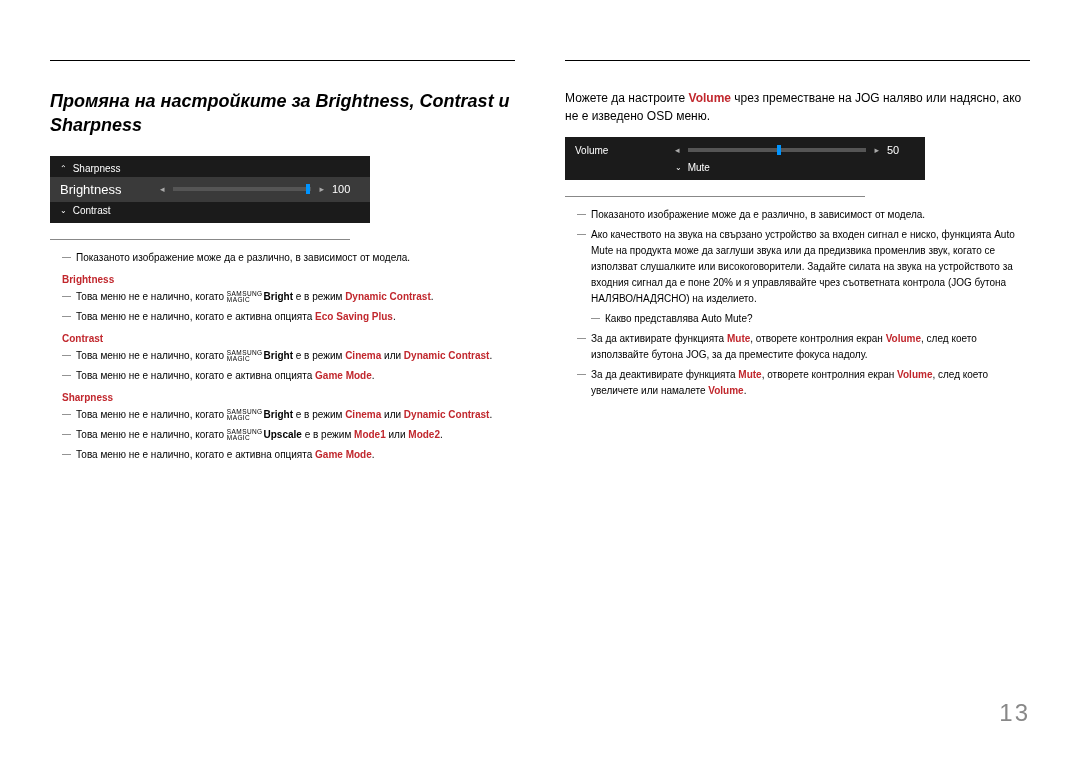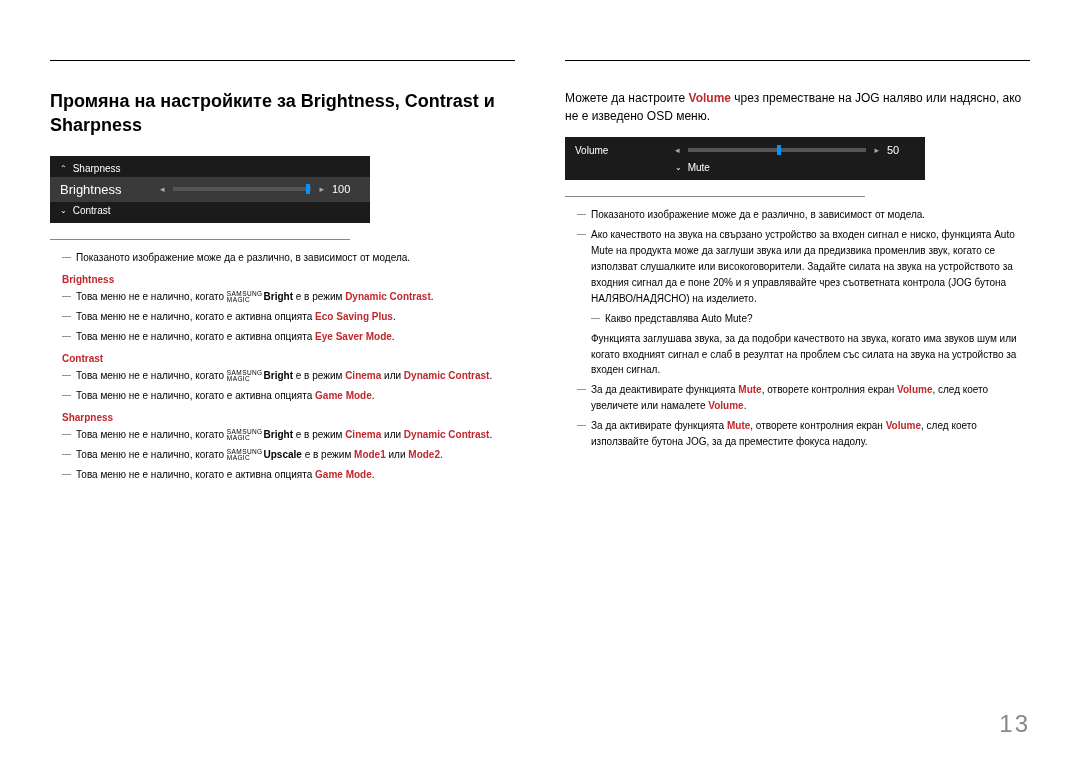--- a/index.html
+++ b/index.html
@@ -19,20 +19,21 @@
   .col {
     flex: 1;
     border-top: 1.5px solid #000;
     padding-top: 28px;
   }
   h2 {
     font-size: 18px;
     font-weight: bold;
     margin-bottom: 18px;
     line-height: 1.35;
+    font-style: italic;
   }
   .intro {
     font-size: 12px;
     line-height: 1.5;
     margin-bottom: 12px;
   }
   .hl { color: #c1272d; font-weight: bold; }
   .osd-widget {
     background: #1b1b1b;
     padding: 4px 0;
@@ -110,21 +111,21 @@
     letter-spacing: 0.4px;
     display: inline-block;
     line-height: 0.85;
     vertical-align: -2px;
     margin-right: 1px;
     text-align: left;
   }
   .magic .t { display: block; }
   .pagenum {
     position: absolute;
-    bottom: 25px;
+    bottom: 36px;
     right: 50px;
     font-size: 24px;
     color: #888;
     letter-spacing: 2px;
   }
 </style>
 </head>
 <body>
 
 <div class="columns">
@@ -158,23 +159,20 @@
     <hr class="rule">
     <p class="note">Показаното изображение може да е различно, в зависимост от модела.</p>
 
     <div class="section-label">Brightness</div>
     <p class="note">
       <span>Това меню не е налично, когато </span><span class="magic"><span class="t">SAMSUNG</span><span class="t">MAGIC</span></span><b>Bright</b><span> е в режим </span><span class="hl">Dynamic Contrast</span><span>.</span>
     </p>
     <p class="note">
       <span>Това меню не е налично, когато е активна опцията </span><span class="hl">Eco Saving Plus</span><span>.</span>
     </p>
-    <p class="note">
-      <span>Това меню не е налично, когато е активна опцията </span><span class="hl">Eye Saver Mode</span><span>.</span>
-    </p>
 
     <div class="section-label">Contrast</div>
     <p class="note">
       <span>Това меню не е налично, когато </span><span class="magic"><span class="t">SAMSUNG</span><span class="t">MAGIC</span></span><b>Bright</b><span> е в режим </span><span class="hl">Cinema</span><span> или </span><span class="hl">Dynamic Contrast</span><span>.</span>
     </p>
     <p class="note">
       <span>Това меню не е налично, когато е активна опцията </span><span class="hl">Game Mode</span><span>.</span>
     </p>
 
     <div class="section-label">Sharpness</div>
@@ -212,24 +210,23 @@
         <span class="osd-caret">⌄</span>
         <span>Mute</span>
       </div>
     </div>
 
     <hr class="rule">
     <p class="note">Показаното изображение може да е различно, в зависимост от модела.</p>
 
     <p class="note">Ако качеството на звука на свързано устройство за входен сигнал е ниско, функцията Auto Mute на продукта може да заглуши звука или да предизвика променлив звук, когато се използват слушалките или високоговорители. Задайте силата на звука на устройството за входния сигнал да е поне 20% и я управлявайте чрез съответната контрола (JOG бутона НАЛЯВО/НАДЯСНО) на изделието.</p>
     <p class="note sub">Какво представлява Auto Mute?</p>
-    <p class="subnote">Функцията заглушава звука, за да подобри качеството на звука, когато има звуков шум или когато входният сигнал е слаб в резултат на проблем със силата на звука на устройство за входен сигнал.</p>
-
+
+    <p class="note">
+      <span>За да активирате функцията </span><span class="hl">Mute</span><span>, отворете контролния екран </span><span class="hl">Volume</span><span>, след което използвайте бутона JOG, за да преместите фокуса надолу.</span>
+    </p>
     <p class="note" style="padding-left:14px; position:relative;">
       <span>За да деактивирате функцията </span><span class="hl">Mute</span><span>, отворете контролния екран </span><span class="hl">Volume</span><span>, след което увеличете или намалете </span><span class="hl">Volume</span><span>.</span>
     </p>
-    <p class="note">
-      <span>За да активирате функцията </span><span class="hl">Mute</span><span>, отворете контролния екран </span><span class="hl">Volume</span><span>, след което използвайте бутона JOG, за да преместите фокуса надолу.</span>
-    </p>
   </div>
 </div>
 
 <div class="pagenum">13</div>
 
 </body></html>

